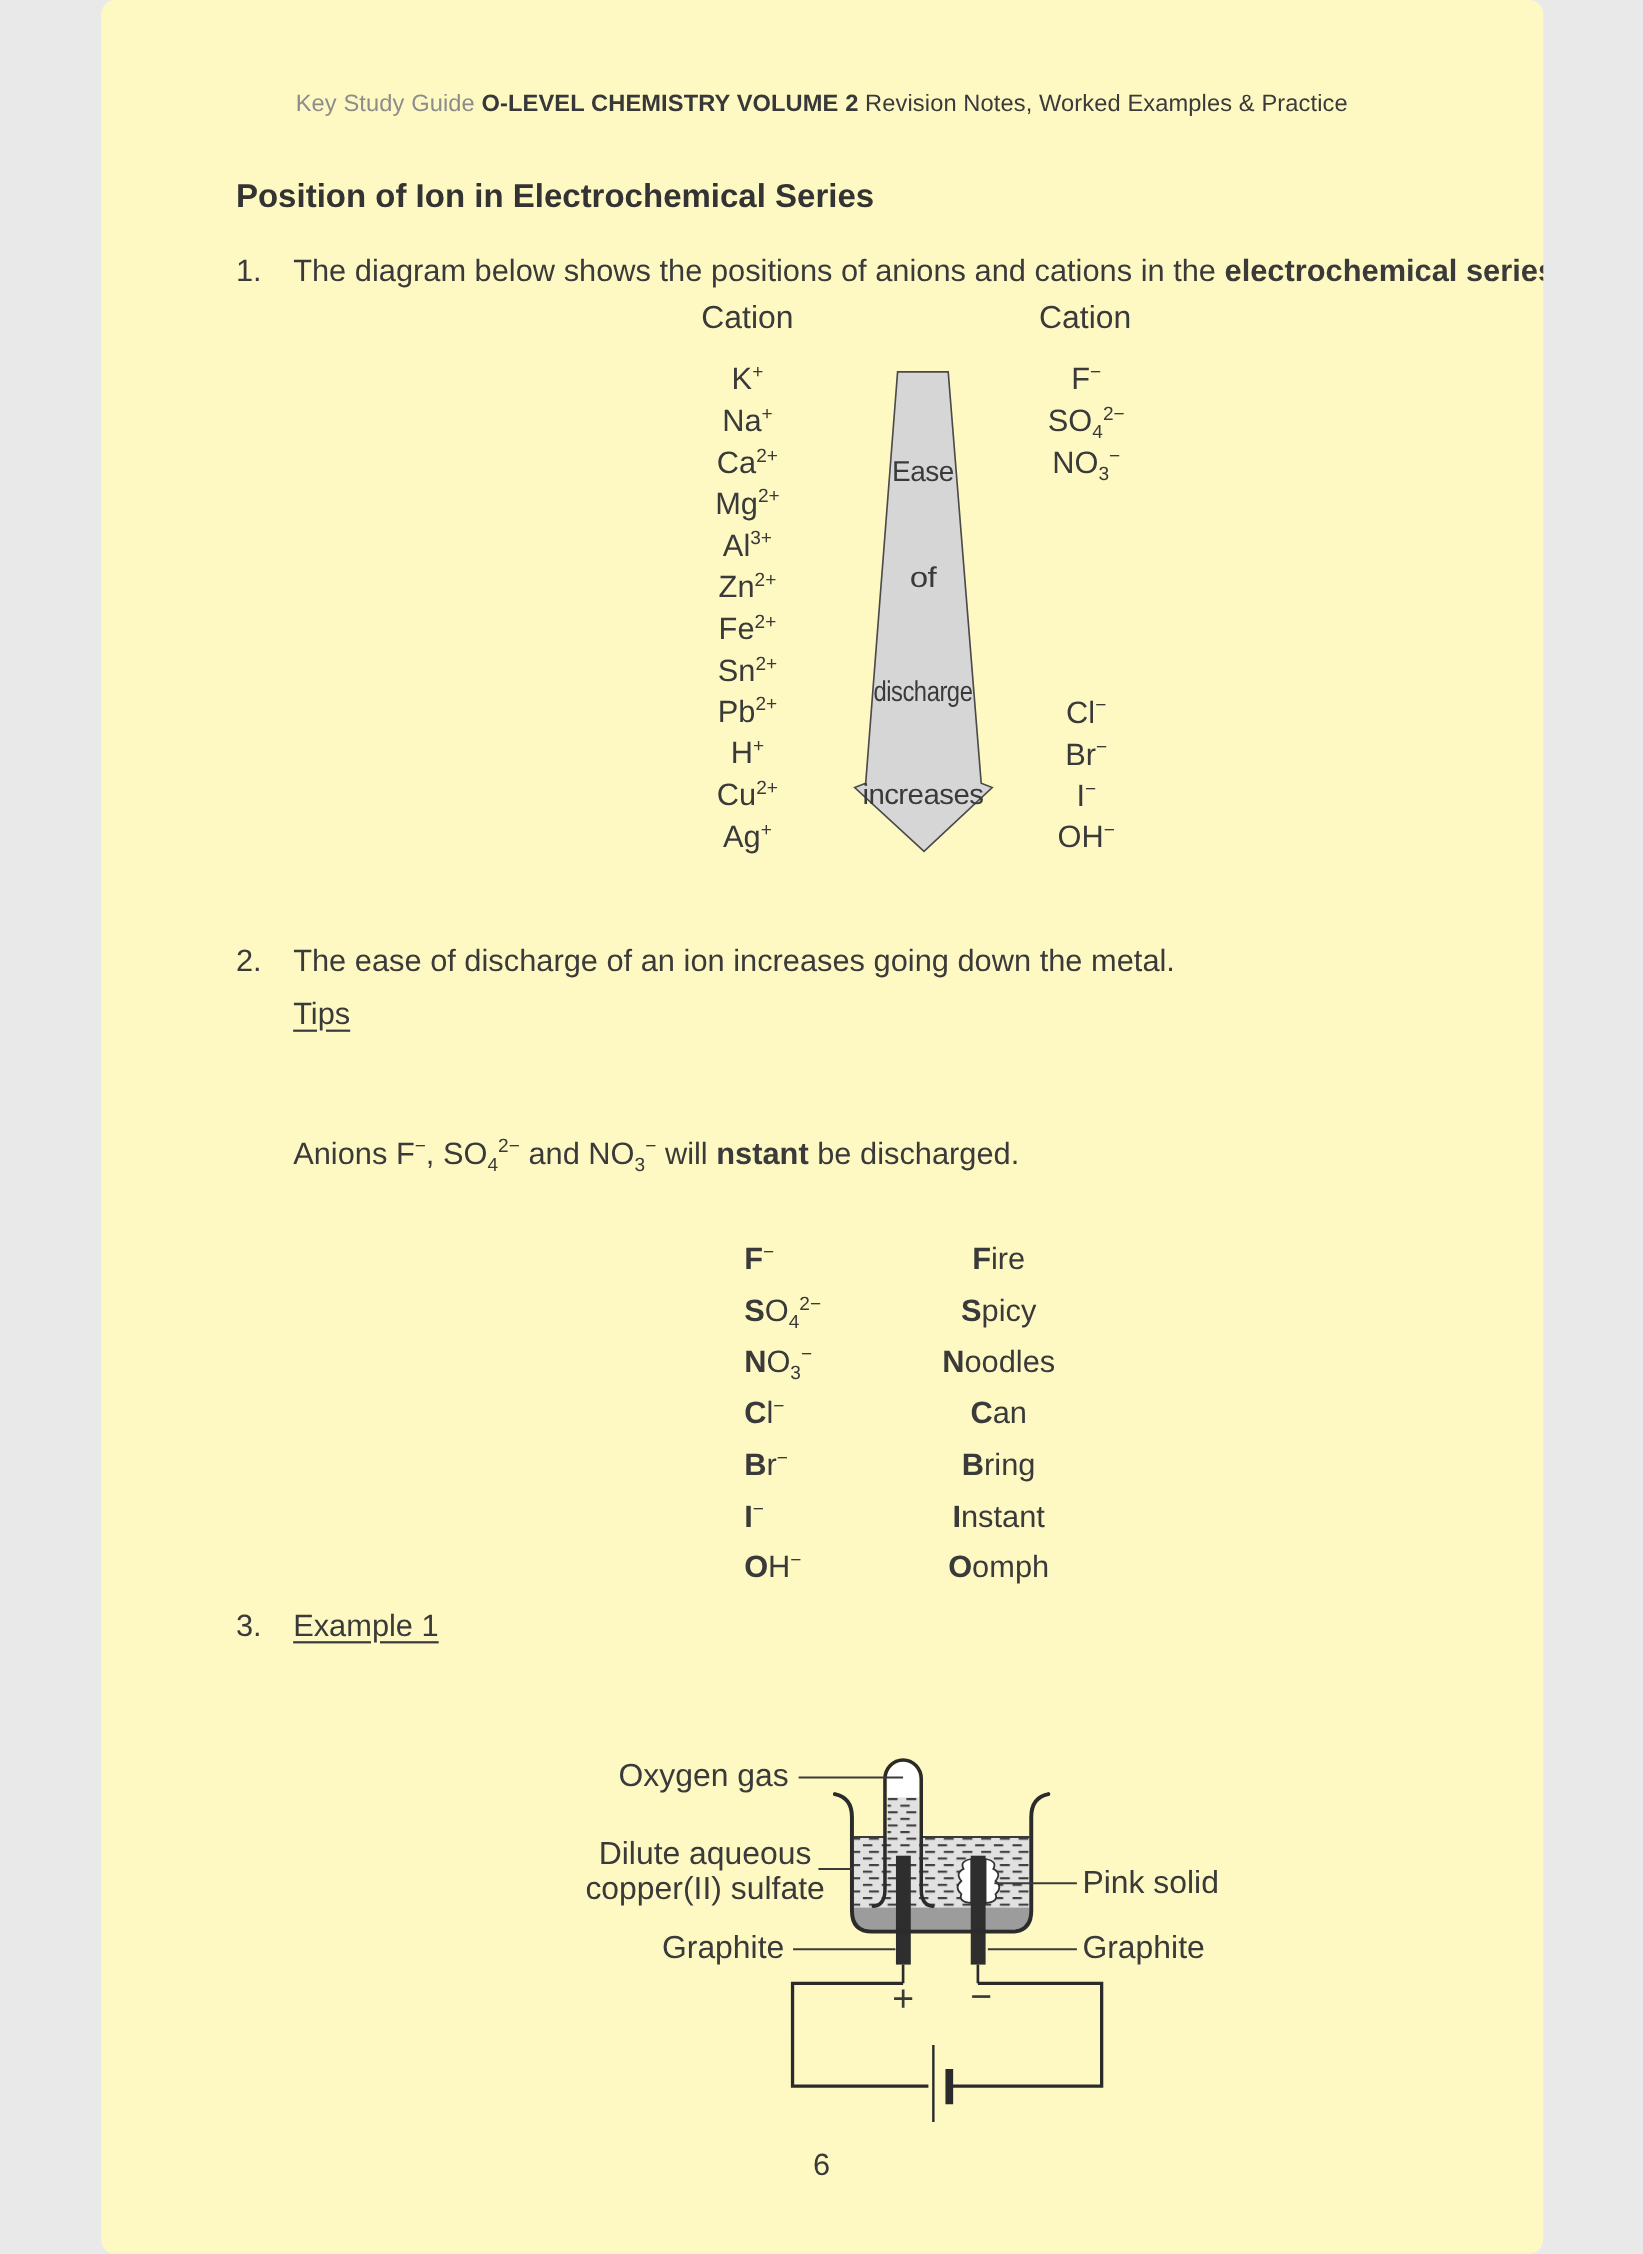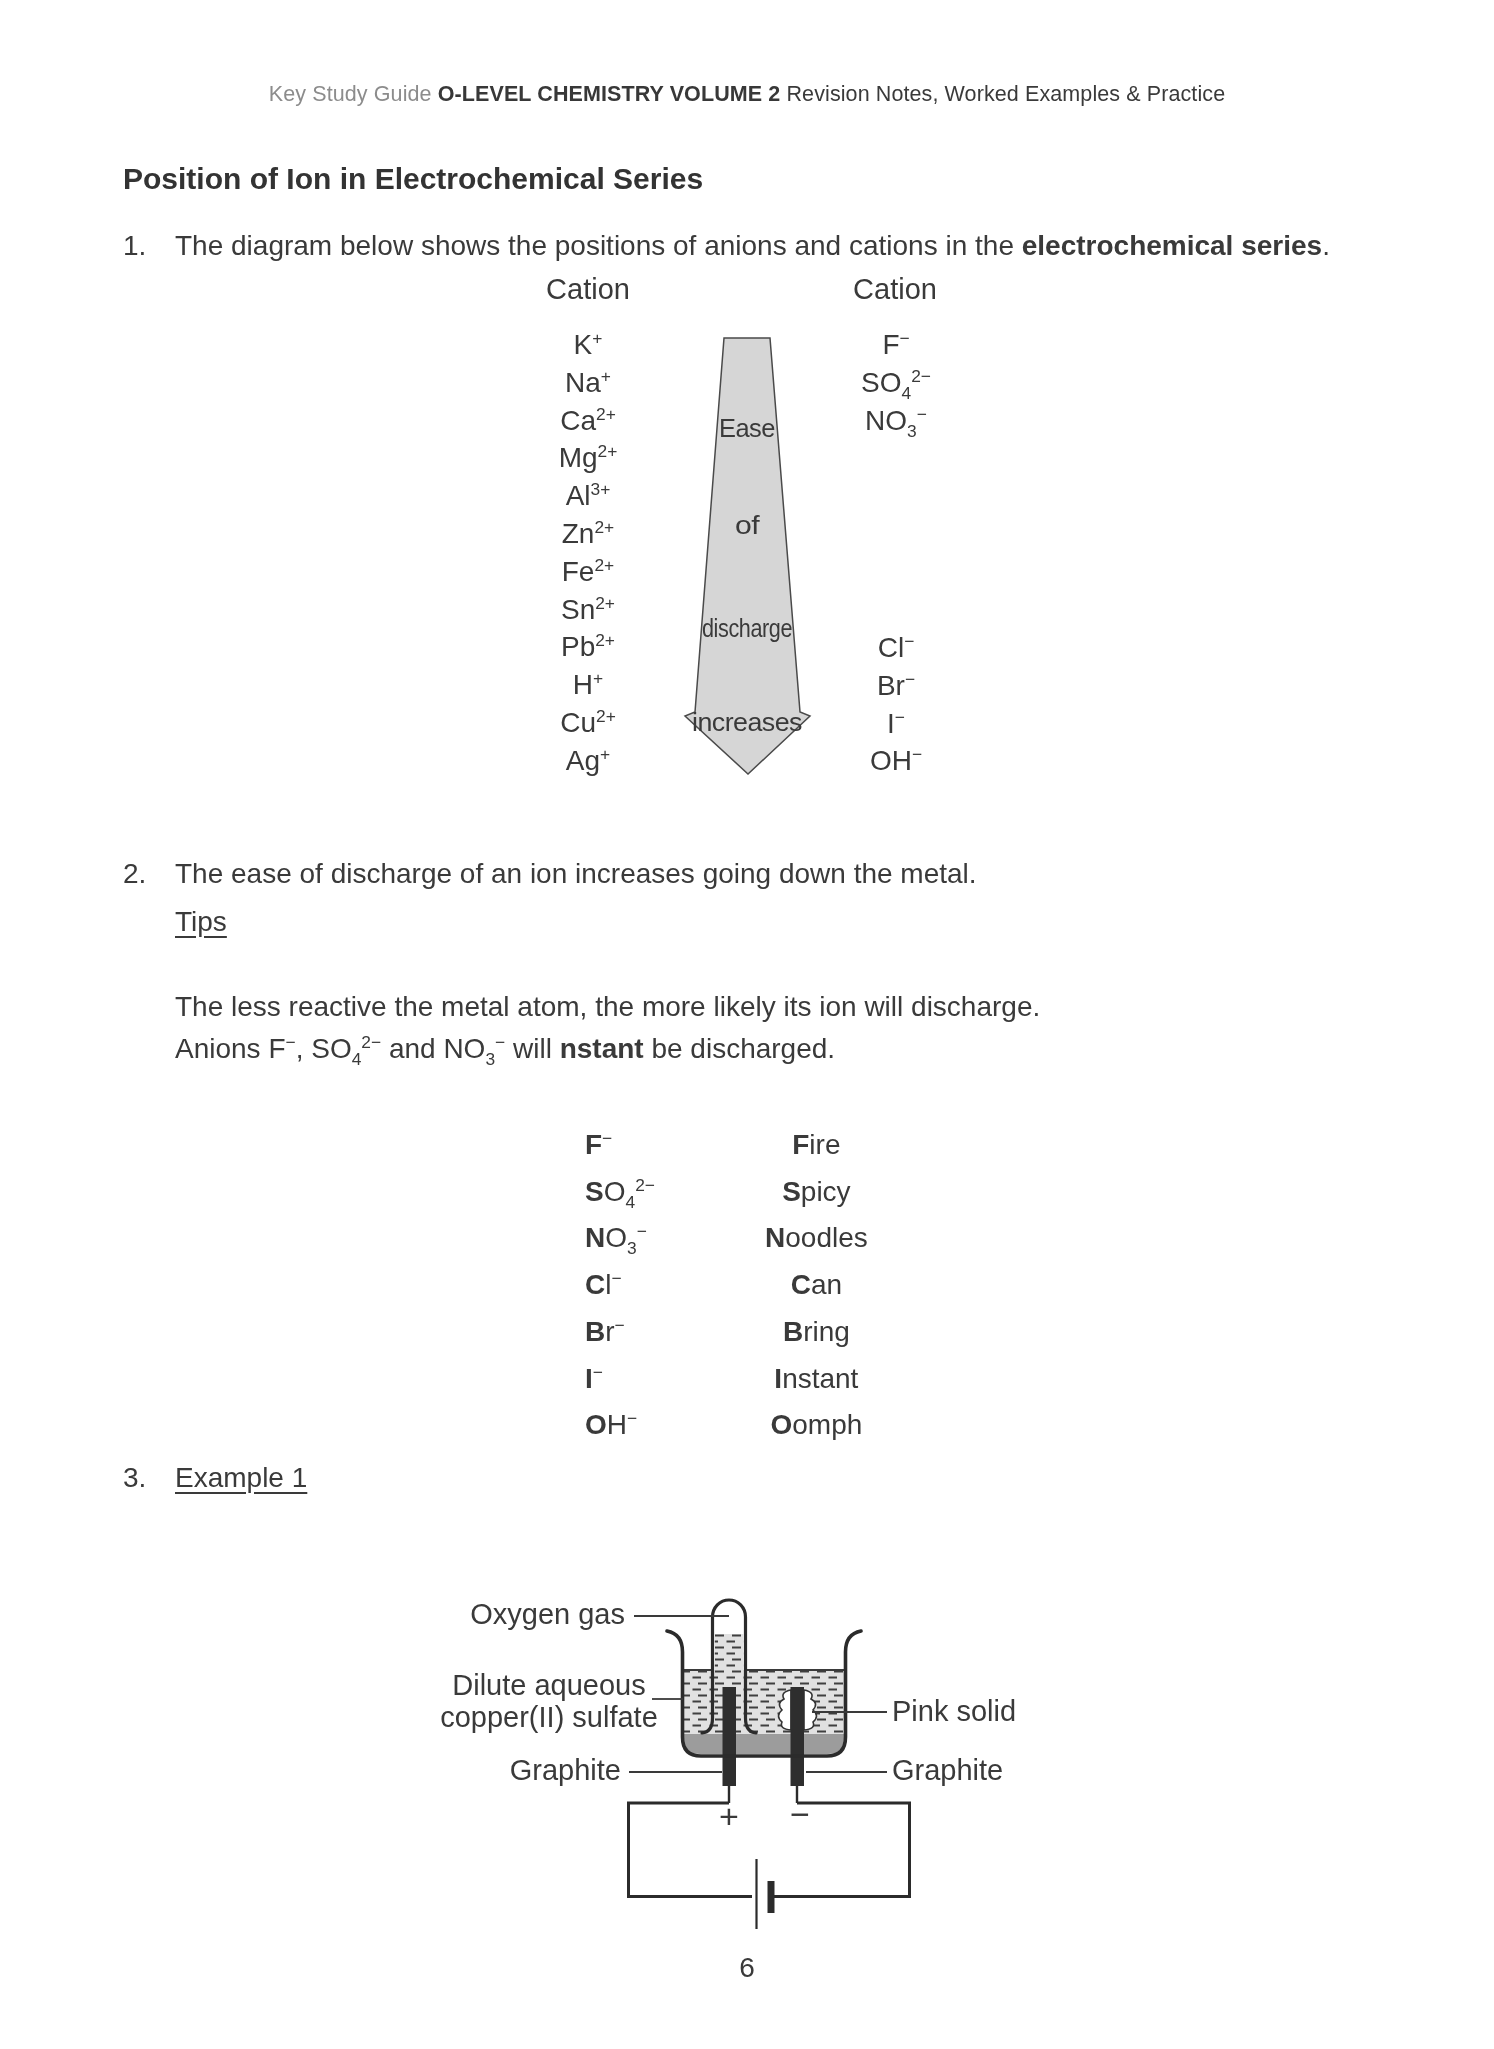--- a/index.html
+++ b/index.html
@@ -2,24 +2,25 @@
 <html style="--text: #3a3a3a; --muted: #8c8c8c; --line: #2b2b2b; --arrow-fill: #d6d6d6; --arrow-edge: #4a4a4a; --liquid: #e1e1e1; --sediment: #9c9c9c; --electrode: #2e2e2e;"><head>
 <meta charset="utf-8">
 <style>
   :root{
     --text:#3a3a3a; --muted:#8c8c8c; --line:#2b2b2b;
     --arrow-fill:#d6d6d6; --arrow-edge:#4a4a4a;
     --liquid:#e1e1e1; --sediment:#9c9c9c; --electrode:#2e2e2e;
   }
   html,body{margin:0;padding:0;background:#e9e9e9;}
   .page{
-    position:relative; width:1494px; height:2049px; background:#ffffff;
+    position:relative; width:1311px; height:2049px; background:#fef9c3;
     margin:0 auto; overflow:hidden;
     font-family:"Liberation Sans","DejaVu Sans",sans-serif;
     color:var(--text);
+    border-radius:13px;
   }
   .abs{position:absolute;}
   .hdr{
     top:82px; left:0; width:100%; text-align:center;
     font-size:21.5px; letter-spacing:0.1px; white-space:nowrap;
   }
   .hdr .gray{color:var(--muted);}
   .hdr b{color:#383838;}
   .doc-title{ top:162px; left:123px; font-size:30px; font-weight:bold; color:#333;}
   .numitem .num{position:absolute; left:123px; top:0;}
@@ -116,21 +117,20 @@
     <text class="arrow-word" x="747" y="534" text-anchor="middle" textLength="24" lengthAdjust="spacingAndGlyphs">of</text>
     <text class="arrow-word" x="747" y="637" text-anchor="middle" textLength="90" lengthAdjust="spacingAndGlyphs">discharge</text>
     <text class="arrow-word" x="747" y="731" text-anchor="middle" textLength="110" lengthAdjust="spacingAndGlyphs">increases</text>
   </svg>
 
   <div class="abs numitem item2">
     <span class="num t">2.</span>
     <span class="body t">The ease of discharge of an ion increases going down the metal.</span>
   </div>
   <div class="abs t tips-head">Tips</div>
-  <div class="abs t p2">The less reactive the metal atom, the more likely its ion will discharge.</div>
   <div class="abs t p3">Anions F<sup>−</sup>, SO<sub>4</sub><sup>2−</sup> and NO<sub>3</sub><sup>−</sup> will <b>nstant</b> be discharged.</div>
 
   <div class="abs mn-col mn-ions">
       <div><b>F</b><sup>−</sup></div>
       <div><b>S</b>O<sub>4</sub><sup>2−</sup></div>
       <div><b>N</b>O<sub>3</sub><sup>−</sup></div>
       <div><b>C</b>l<sup>−</sup></div>
       <div><b>B</b>r<sup>−</sup></div>
       <div><b>I</b><sup>−</sup></div>
       <div><b>O</b>H<sup>−</sup></div>

